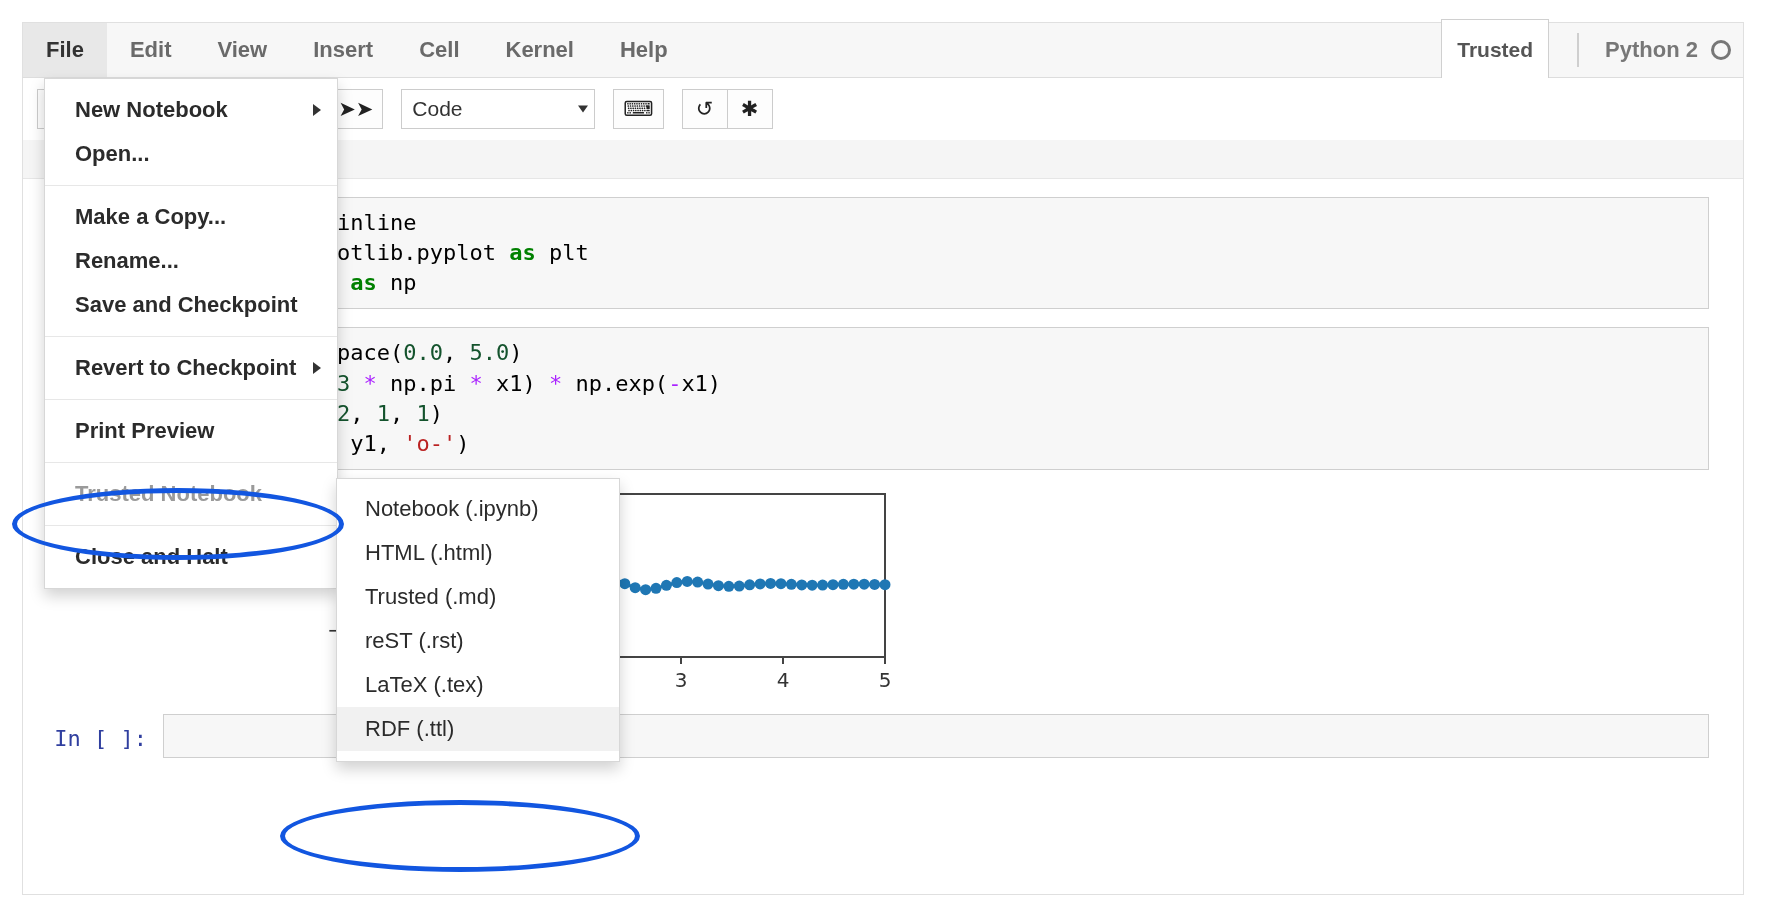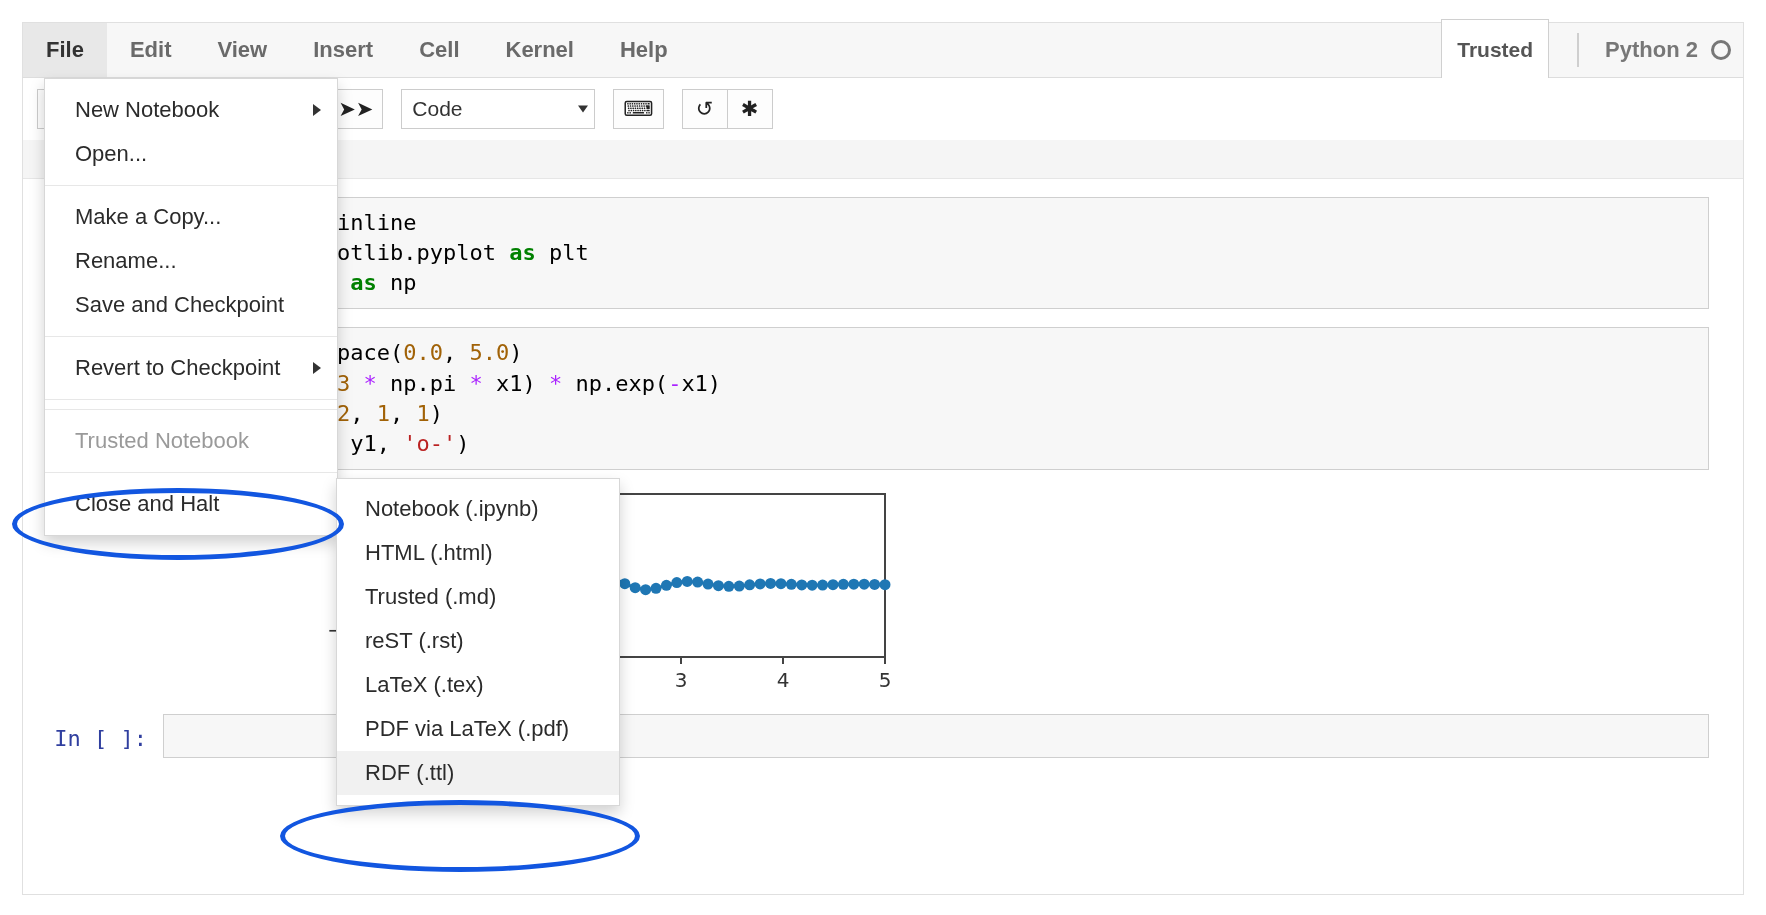--- a/index.html
+++ b/index.html
@@ -200,21 +200,21 @@
     box-sizing: border-box;
     white-space: pre;
     overflow: hidden;
     min-height: 40px;
   }
   .code-box.empty { min-height: 44px; }
 
   
   .tk-magic   { color: #0073c1; }
   .tk-kw      { color: #008000; font-weight: bold; }
-  .tk-num     { color: #a16207; }
+  .tk-num     { color: #14532d; }
   .tk-str     { color: #ba2121; }
   .tk-op      { color: #aa22ff; }
 
   
   .output-row {
     display: flex;
     align-items: flex-start;
     padding: 0 34px 0 22px;
     margin-bottom: 4px;
   }
@@ -233,20 +233,21 @@
   #file-dropdown {
     position: absolute;
     left: 44px;
     top: 78px;
     width: 292px;
     background: #ffffff;
     border: 1px solid #d7d7d7;
     box-shadow: 0 7px 14px rgba(0,0,0,0.18);
     padding: 9px 0;
     z-index: 50;
+    font-weight: bold;
   }
   .dd-item {
     position: relative;
     display: flex;
     align-items: center;
     padding: 9px 30px 9px 30px;
     font-size: 22px;
     color: #2b2b2b;
     cursor: pointer;
     white-space: nowrap;
@@ -527,40 +528,42 @@
 
     <div class="dd-sep"></div>
 
     <div class="dd-item">
       <span>Revert to Checkpoint</span>
       <span class="submenu-caret"></span>
     </div>
 
     <div class="dd-sep"></div>
 
+    <div class="dd-item">
+      <span>Print Preview</span>
+    </div>
 
     <div class="dd-sep"></div>
 
     <div class="dd-item disabled">
       <span>Trusted Notebook</span>
     </div>
 
     <div class="dd-sep"></div>
 
     <div class="dd-item">
       <span>Close and Halt</span>
     </div>
   </div>
 
   <div id="download-submenu">
     <div class="sub-item"><span>Notebook (.ipynb)</span></div>
     <div class="sub-item"><span>HTML (.html)</span></div>
     <div class="sub-item"><span>Trusted (.md)</span></div>
     <div class="sub-item"><span>reST (.rst)</span></div>
     <div class="sub-item"><span>LaTeX (.tex)</span></div>
-    <div class="sub-item"><span>PDF via LaTeX (.pdf)</span></div>
     <div class="sub-item highlight"><span>RDF (.ttl)</span></div>
   </div>
 
   <div class="annot-ellipse" id="annot-download-as"></div>
   <div class="annot-ellipse" id="annot-rdf"></div>
 
 </div>
 
 </body></html>

